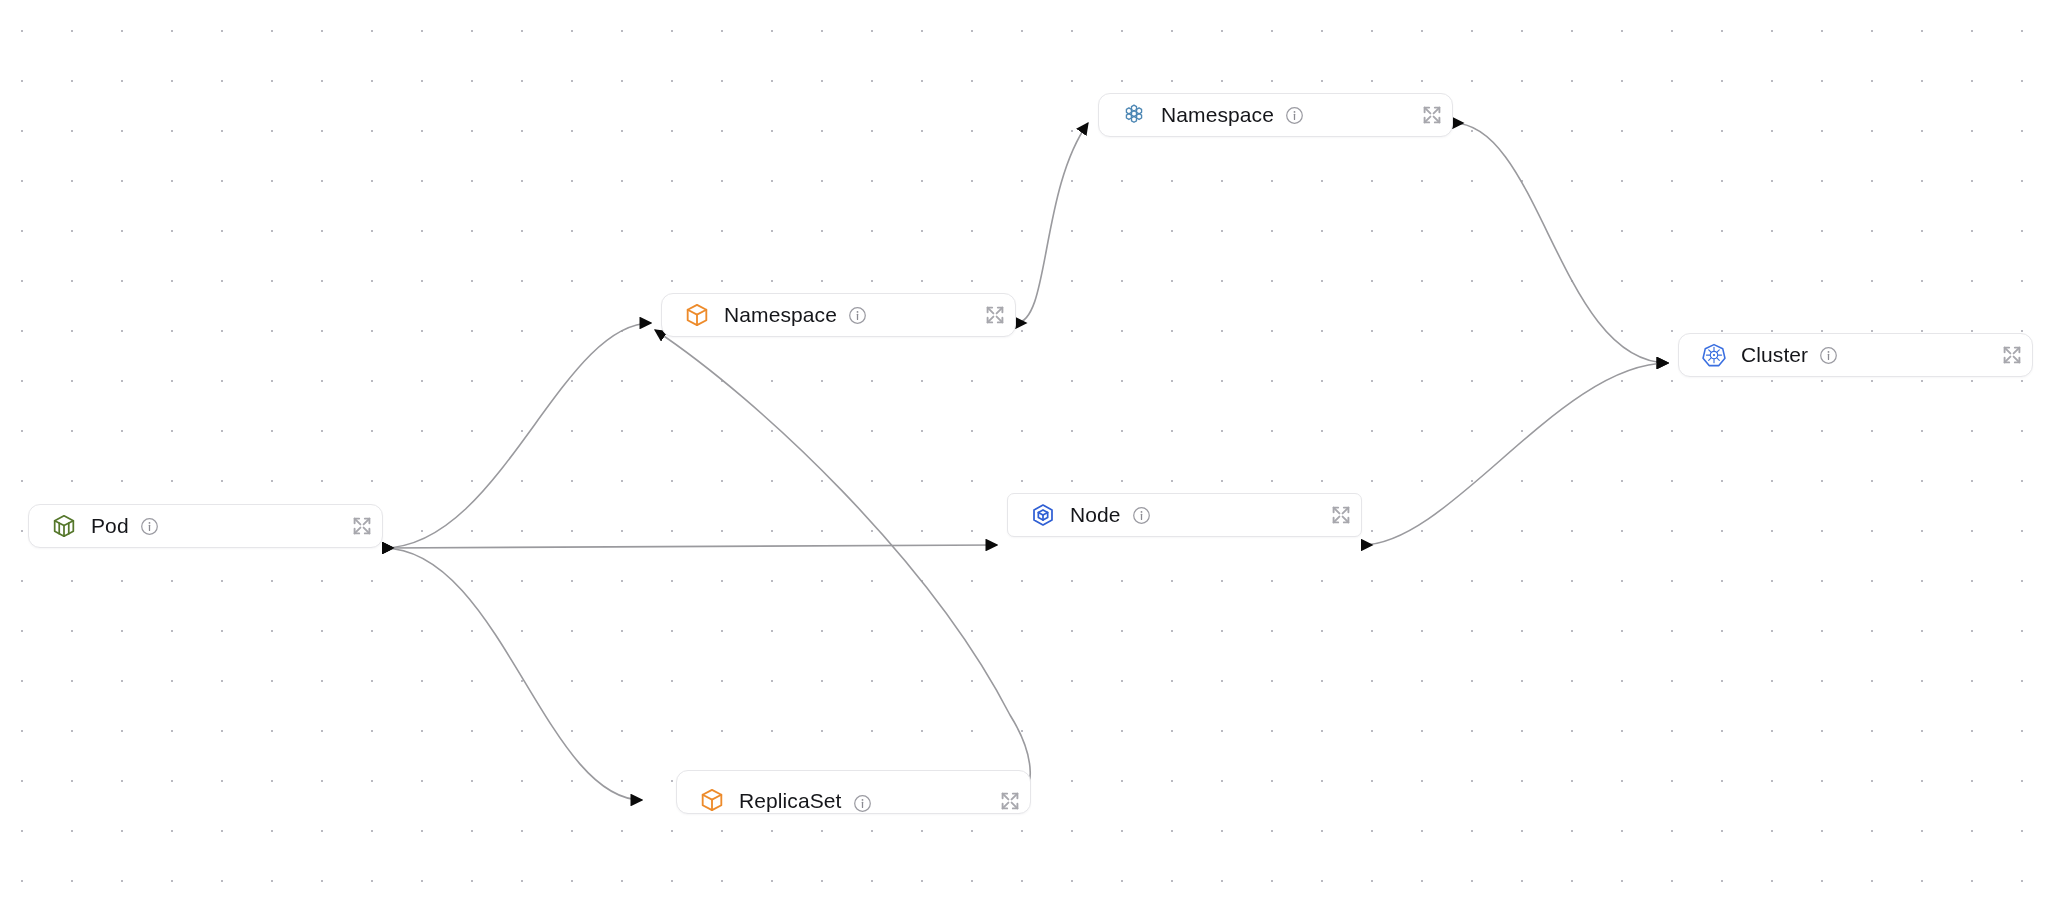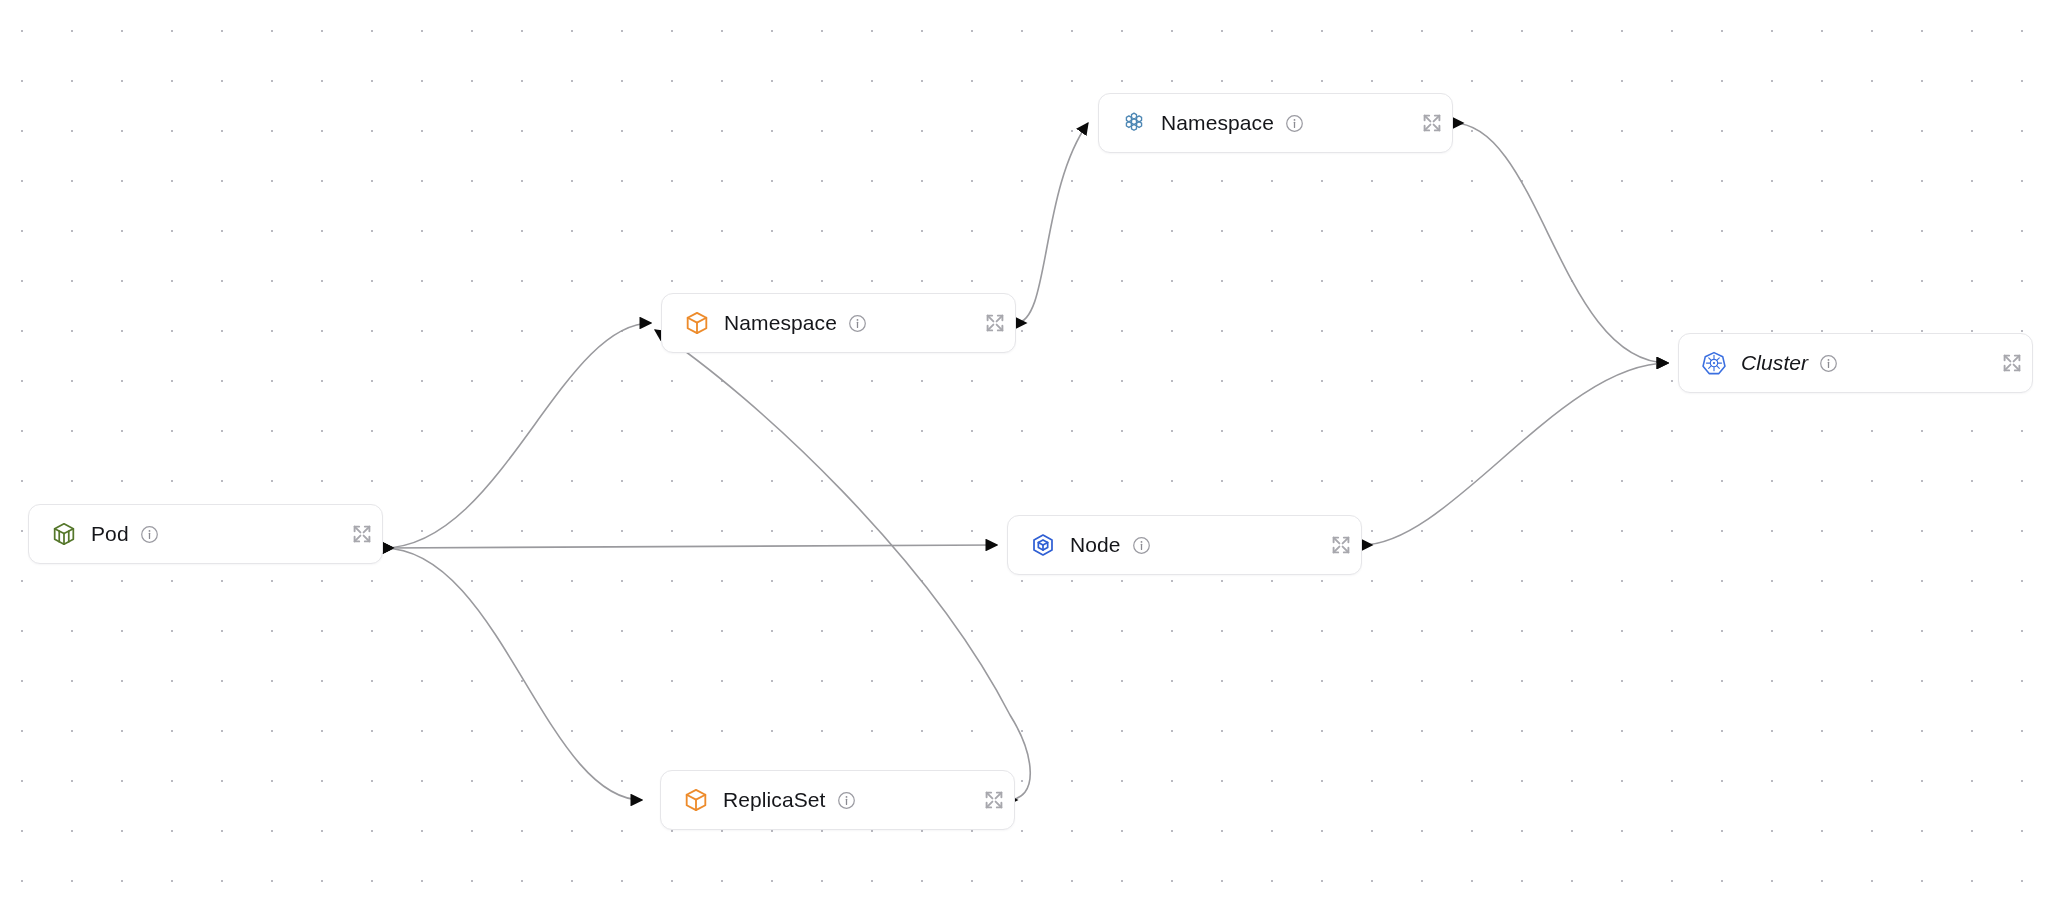--- a/index.html
+++ b/index.html
@@ -32,21 +32,21 @@
   .node{
     position:absolute;
     box-sizing:border-box;
     display:flex;
     align-items:center;
     background:#ffffff;
     border:1px solid #e6e6e9;
     border-radius:12px;
     box-shadow:0 1px 2px rgba(16,24,40,0.04);
     padding:0 8px 0 22px;
-    height:60px;
+    height:44px;
   }
   .node-icon{
     width:26px;height:26px;
     flex:0 0 26px;
     display:flex;align-items:center;justify-content:center;
     margin-right:14px;
   }
   .node-label{
     font-size:21px;
     color:#15161a;
@@ -162,21 +162,21 @@
           <path d="M19.4 4.6 L13.6 10.4"></path>
           <path d="M9.2 19.4 L4.6 19.4 L4.6 14.8"></path>
           <path d="M4.6 19.4 L10.4 13.6"></path>
           <path d="M14.8 19.4 L19.4 19.4 L19.4 14.8"></path>
           <path d="M19.4 19.4 L13.6 13.6"></path>
         </g>
       </svg>
     </span>
   </div>
 
-  <div class="node" style="left:660px;top:770px;width:355px;">
+  <div class="node" style="left:676px;top:770px;width:355px;align-items:flex-end;">
     <span class="node-icon">
       <svg width="26" height="26" viewBox="0 0 24 24">
         <g fill="none" stroke="#ed8b2b" stroke-width="1.7" stroke-linejoin="round" stroke-linecap="round">
           <path d="M12 2.6 L20.6 7.2 L20.6 16.8 L12 21.4 L3.4 16.8 L3.4 7.2 Z"></path>
           <path d="M3.4 7.2 L12 11.6 L20.6 7.2"></path>
           <path d="M12 11.6 L12 21.4"></path>
         </g>
       </svg>
     </span>
     <span class="node-label">ReplicaSet</span>
@@ -236,21 +236,21 @@
           <path d="M19.4 4.6 L13.6 10.4"></path>
           <path d="M9.2 19.4 L4.6 19.4 L4.6 14.8"></path>
           <path d="M4.6 19.4 L10.4 13.6"></path>
           <path d="M14.8 19.4 L19.4 19.4 L19.4 14.8"></path>
           <path d="M19.4 19.4 L13.6 13.6"></path>
         </g>
       </svg>
     </span>
   </div>
 
-  <div class="node" style="left:1007px;top:515px;width:355px;">
+  <div class="node" style="left:1007px;top:493px;width:355px;border-radius:7px;">
     <span class="node-icon">
       <svg width="26" height="26" viewBox="0 0 24 24">
         <g fill="none" stroke="#2f5fd4" stroke-width="1.6" stroke-linejoin="round" stroke-linecap="round">
           <path d="M12 2.8 L20.3 7.35 L20.3 16.65 L12 21.2 L3.7 16.65 L3.7 7.35 Z"></path>
           <path d="M12 7.3 L16.3 9.6 L16.3 14.4 L12 16.7 L7.7 14.4 L7.7 9.6 Z"></path>
           <path d="M7.7 9.6 L12 11.9 L16.3 9.6"></path>
           <path d="M12 11.9 L12 16.7"></path>
         </g>
       </svg>
     </span>
@@ -272,21 +272,21 @@
           <path d="M19.4 4.6 L13.6 10.4"></path>
           <path d="M9.2 19.4 L4.6 19.4 L4.6 14.8"></path>
           <path d="M4.6 19.4 L10.4 13.6"></path>
           <path d="M14.8 19.4 L19.4 19.4 L19.4 14.8"></path>
           <path d="M19.4 19.4 L13.6 13.6"></path>
         </g>
       </svg>
     </span>
   </div>
 
-  <div class="node" style="left:1678px;top:333px;width:355px;font-style:italic;">
+  <div class="node" style="left:1678px;top:333px;width:355px;">
     <span class="node-icon">
       <svg width="26" height="26" viewBox="0 0 24 24">
         <g fill="none" stroke="#3a6fe0" stroke-width="1.45" stroke-linejoin="round">
           <path d="M12 2.4 L20.1 6.3 L22.1 15.0 L16.5 21.8 L7.5 21.8 L1.9 15.0 L3.9 6.3 Z"></path>
         </g>
         <g fill="none" stroke="#3a6fe0" stroke-width="1.05" stroke-linecap="round">
           <circle cx="12" cy="12.1" r="3.4"></circle>
           <path d="M12 5.0 L12 8.7"></path>
           <path d="M12 15.5 L12 19.2"></path>
           <path d="M5.0 12.1 L8.6 12.1"></path>

